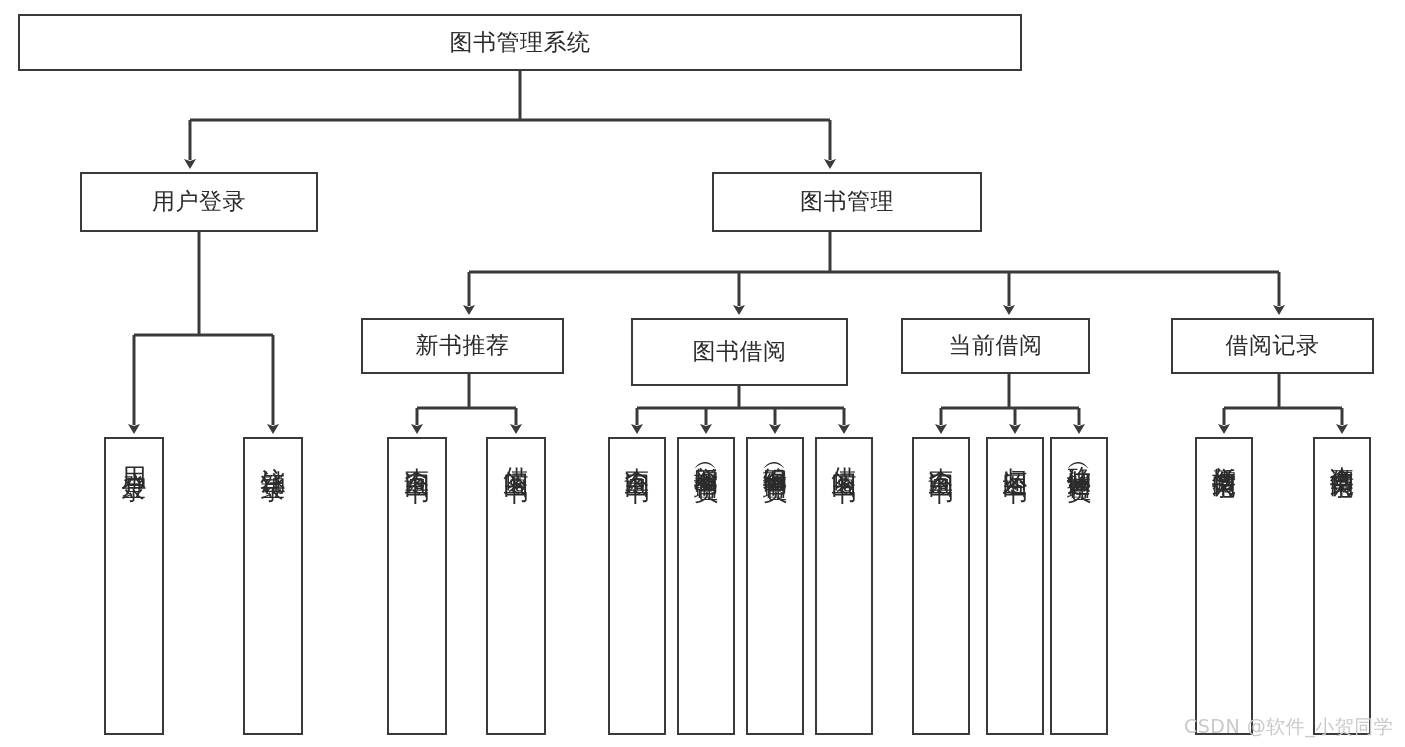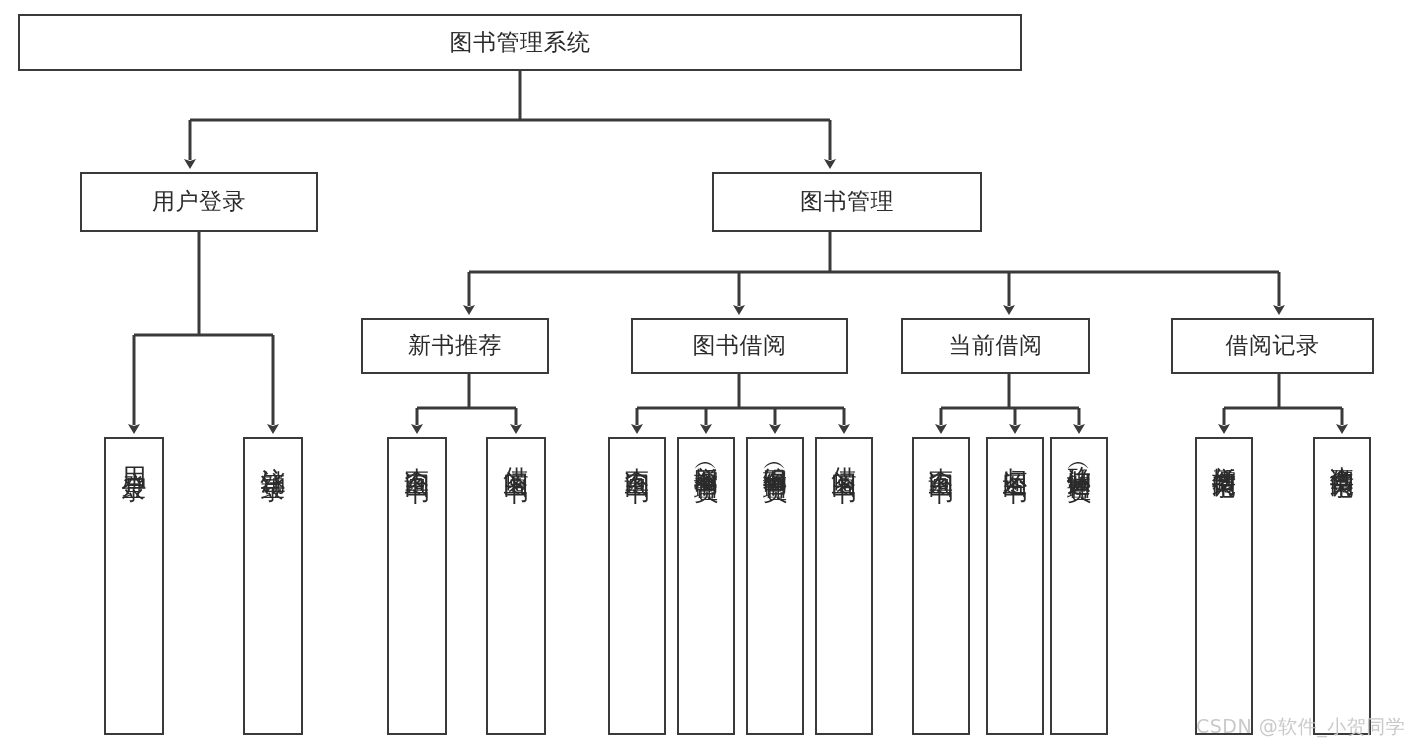--- a/index.html
+++ b/index.html
@@ -137,24 +137,24 @@
     <span class="lbl">图书管理系统</span>
   </div>
 
   <div class="node horiz" style="left:80px; top:172px; width:238px; height:60px;">
     <span class="lbl">用户登录</span>
   </div>
   <div class="node horiz" style="left:712px; top:172px; width:270px; height:60px;">
     <span class="lbl">图书管理</span>
   </div>
 
-  <div class="node horiz" style="left:361px; top:318px; width:188px; height:56px;">
+  <div class="node horiz" style="left:361px; top:318px; width:203px; height:56px;">
     <span class="lbl">新书推荐</span>
   </div>
-  <div class="node horiz" style="left:631px; top:318px; width:217px; height:56px;">
+  <div class="node horiz" style="left:631px; top:318px; width:217px; height:68px;">
     <span class="lbl">图书借阅</span>
   </div>
   <div class="node horiz" style="left:901px; top:318px; width:189px; height:56px;">
     <span class="lbl">当前借阅</span>
   </div>
   <div class="node horiz" style="left:1171px; top:318px; width:203px; height:56px;">
     <span class="lbl">借阅记录</span>
   </div>
 
   <div class="node vert" style="left:104px; top:437px; width:60px; height:298px;">
@@ -194,15 +194,15 @@
     <span class="lbl">确认归还（管理员）</span>
   </div>
 
   <div class="node vert tall-text" style="left:1195px; top:437px; width:58px; height:298px;">
     <span class="lbl">新增借阅记录</span>
   </div>
   <div class="node vert tall-text" style="left:1313px; top:437px; width:58px; height:298px;">
     <span class="lbl">查询借阅记录</span>
   </div>
 
-  <div class="watermark" style="left:1184px; top:714px;margin-left:12px;">CSDN @软件_小贺同学</div>
+  <div class="watermark" style="left:1184px; top:714px;">CSDN @软件_小贺同学</div>
 
 </div>
 
 </body></html>

